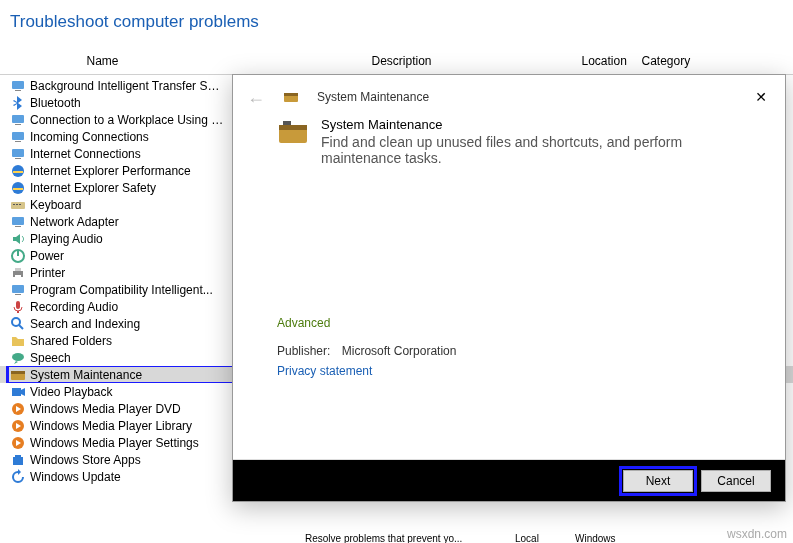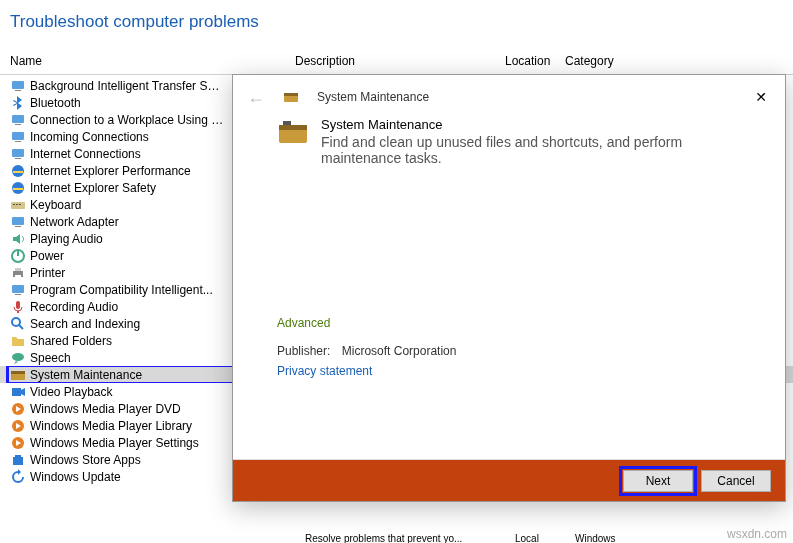--- a/index.html
+++ b/index.html
@@ -23,20 +23,21 @@
       font-size: 17px;
       font-weight: 400;
       padding: 12px 10px 18px 10px;
     }
     .column-headers {
       display: flex;
       border-bottom: 1px solid #d0d0d0;
       padding-left: 10px;
       font-size: 12px;
       color: #000;
+      justify-content: center;
     }
     .col {
       padding: 4px 6px 6px 0;
     }
     .col-name { width: 285px; flex-shrink: 0; }
     .col-desc { width: 210px; flex-shrink: 0; }
     .col-loc { width: 60px; flex-shrink: 0; }
     .col-cat { width: 75px; flex-shrink: 0; }
     .col-pub { flex: 1; }
     .list {
@@ -148,21 +149,21 @@
     .pub-line .pub-label { display: inline-block; margin-right: 8px; }
     .privacy-link {
       color: #1a5fb4;
       display: block;
       margin-top: 6px;
       font-size: 12px;
     }
     .dialog-footer {
       position: absolute;
       bottom: 0; left: 0; right: 0;
-      background: #c2410c;
+      background: #000000;
       border-top: 1px solid #ddd;
       height: 42px;
       display: flex;
       align-items: center;
       justify-content: flex-end;
       gap: 8px;
       padding-right: 14px;
     }
     .btn {
       min-width: 70px;

